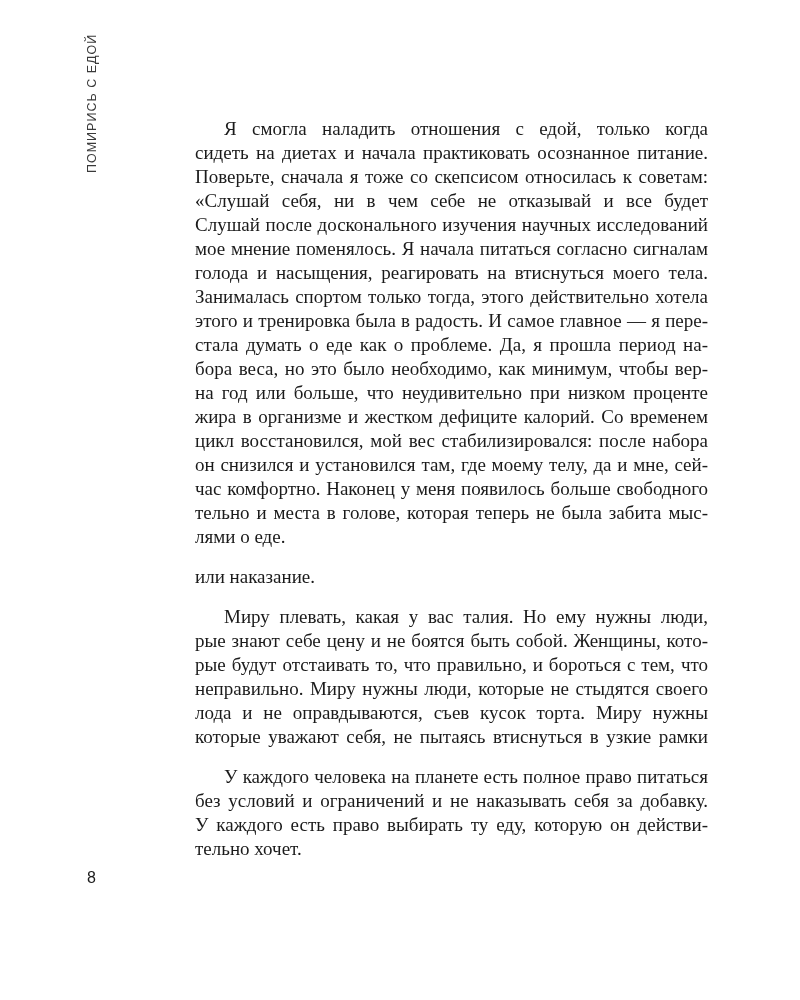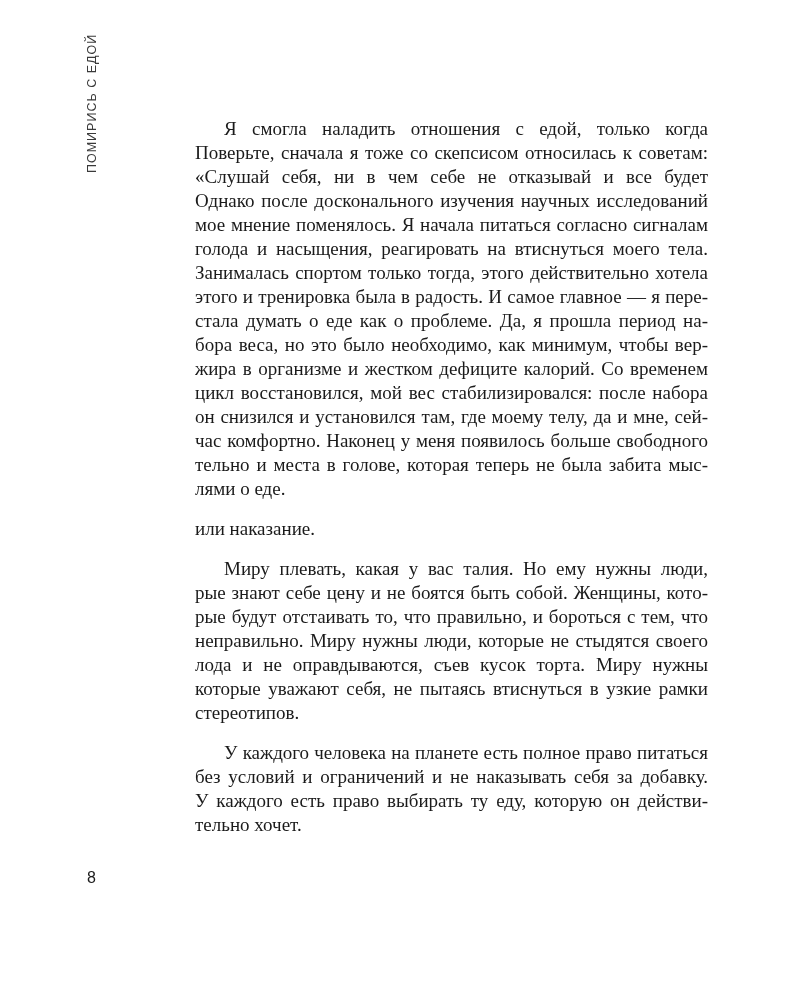--- a/index.html
+++ b/index.html
@@ -67,47 +67,48 @@
 
 <div class="page">
 
   <div class="spine-title">ПОМИРИСЬ С ЕДОЙ</div>
 
   <div class="page-number">8</div>
 
   <div class="text-block">
       <div class="para">
         <div class="line para-first">Я смогла наладить отношения с едой, только когда перестала</div>
+        <div class="line">сидеть на диетах и начала практиковать осознанное питание.</div>
         <div class="line">Поверьте, сначала я тоже со скепсисом относилась к советам:</div>
         <div class="line">«Слушай себя, ни в чем себе не отказывай и все будет хорошо».</div>
-        <div class="line">Однако после досконального изучения научных исследований</div>
+        <div class="line">Слушай после досконального изучения научных исследований</div>
         <div class="line">мое мнение поменялось. Я начала питаться согласно сигналам</div>
         <div class="line">голода и насыщения, реагировать на втиснуться моего тела.</div>
         <div class="line">Занималась спортом только тогда, этого действительно хотела</div>
         <div class="line">этого и тренировка была в радость. И самое главное — я пере-</div>
         <div class="line">стала думать о еде как о проблеме. Да, я прошла период на-</div>
         <div class="line">бора веса, но это было необходимо, как минимум, чтобы вер-</div>
+        <div class="line">на год или больше, что неудивительно при низком проценте</div>
         <div class="line">жира в организме и жестком дефиците калорий. Со временем</div>
         <div class="line">цикл восстановился, мой вес стабилизировался: после набора</div>
         <div class="line">он снизился и установился там, где моему телу, да и мне, сей-</div>
         <div class="line">час комфортно. Наконец у меня появилось больше свободного</div>
         <div class="line">тельно и места в голове, которая теперь не была забита мыс-</div>
         <div class="line para-end">лями о еде.</div>
       </div>
       <div class="para">
         <div class="line para-end">или наказание.</div>
       </div>
       <div class="para">
         <div class="line para-first">Миру плевать, какая у вас талия. Но ему нужны люди, кото-</div>
         <div class="line">рые знают себе цену и не боятся быть собой. Женщины, кото-</div>
         <div class="line">рые будут отстаивать то, что правильно, и бороться с тем, что</div>
         <div class="line">неправильно. Миру нужны люди, которые не стыдятся своего го-</div>
         <div class="line">лода и не оправдываются, съев кусок торта. Миру нужны люди,</div>
         <div class="line">которые уважают себя, не пытаясь втиснуться в узкие рамки</div>
-        <div class="line para-end">стереотипов.</div>
       </div>
       <div class="para">
         <div class="line para-first">У каждого человека на планете есть полное право питаться</div>
         <div class="line">без условий и ограничений и не наказывать себя за добавку.</div>
         <div class="line">У каждого есть право выбирать ту еду, которую он действи-</div>
         <div class="line para-end">тельно хочет.</div>
       </div>
     </div>
 
 </div>

